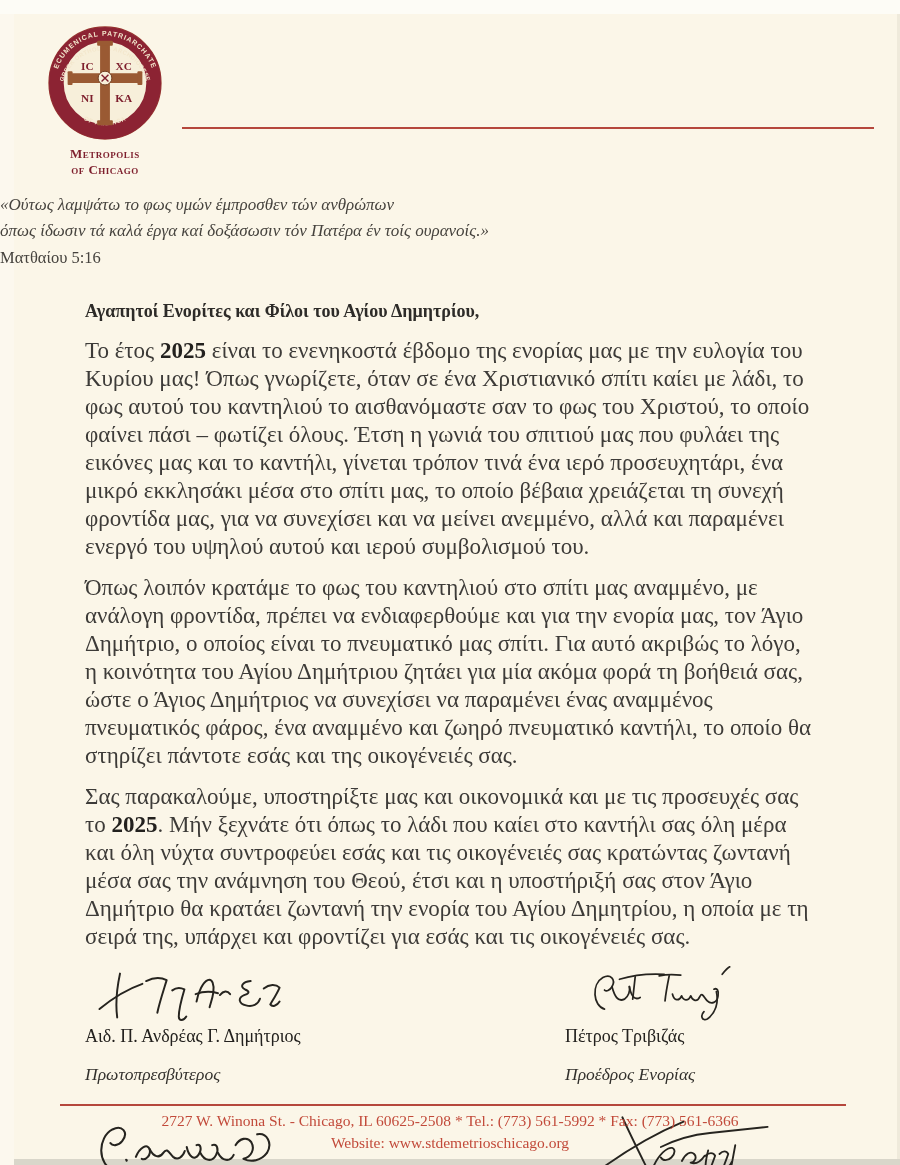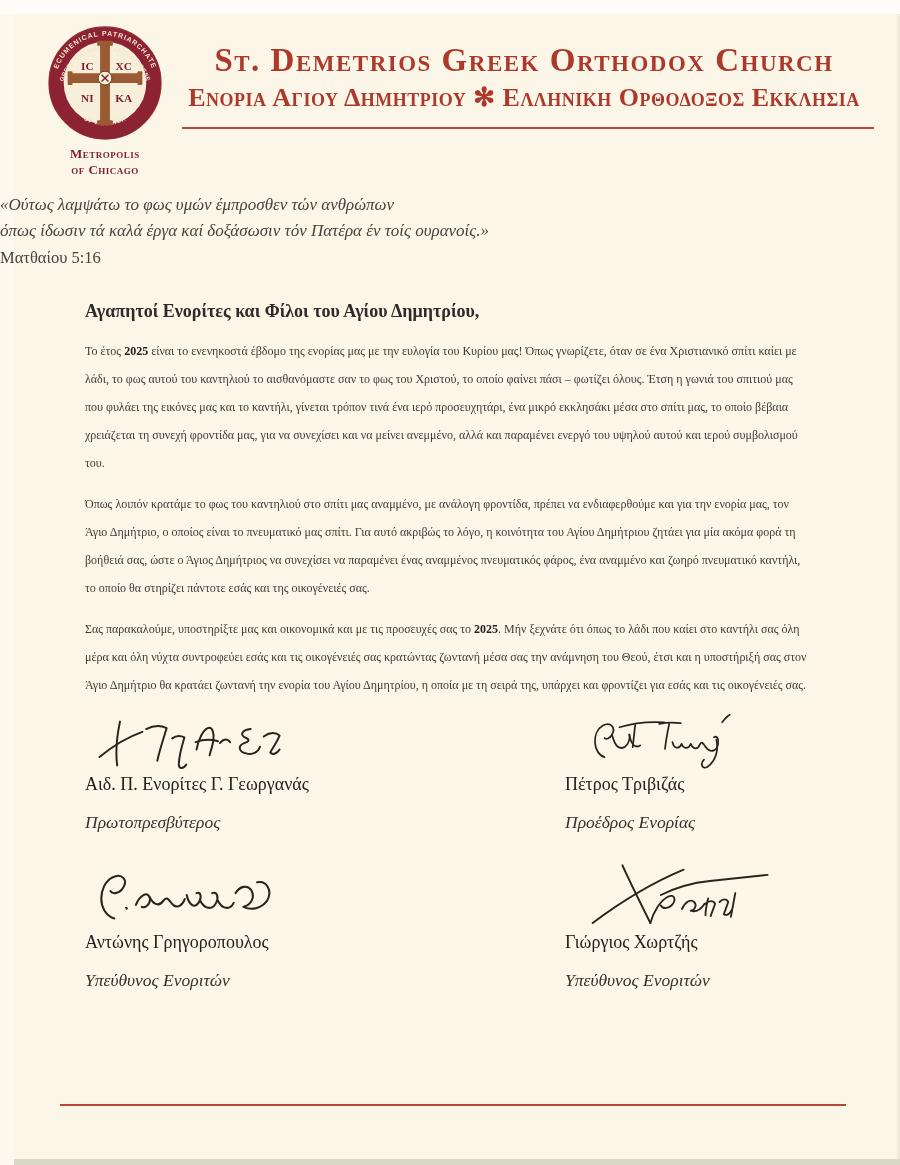--- a/index.html
+++ b/index.html
@@ -21,21 +21,21 @@
   .title-block h2{margin:2px 0 0 0;font-size:26px;line-height:32px;font-weight:600;
     font-variant:small-caps;letter-spacing:.5px;white-space:nowrap;}
   .header-rule{position:absolute;left:182px;top:127px;width:692px;height:2px;background:#b5473c;}
   
   .scripture{position:absolute;top:192px;left:0;right:0;text-align:left;color:#46433e;}
   .scripture .line{font-style:italic;font-size:17px;line-height:26px;}
   .scripture .ref{font-size:16.5px;line-height:26px;margin-top:1px;}
   
   .letter{position:absolute;top:301px;left:85px;right:88px;color:#3d3b38;}
   .salutation{font-weight:bold;font-size:18px;color:#2d2b28;margin:0 0 15px 0;}
-  .para{margin:0 0 13px 0;font-size:12px;line-height:28px;}
+  .para{margin:0 0 13px 0;font-size:23px;line-height:28px;}
   .para b{color:#23211e;}
   .closing{font-weight:bold;font-size:18px;color:#2d2b28;margin:2px 0 4px 0;}
   
   .sig-grid{display:grid;grid-template-columns:480px 1fr;}
   .sig-cell{padding-top:2px;}
   .sig-art{display:flex;align-items:flex-end;}
   .sig-art svg{display:block;}
   .sig-name{font-size:18px;color:#23211e;line-height:24px;}
   .sig-title{font-size:17.5px;font-style:italic;color:#33312d;line-height:24px;margin-top:14px;}
   .row1 .sig-art{height:58px;}
@@ -87,24 +87,20 @@
       <text class="cross-letter" x="79" y="47" text-anchor="middle">XC</text>
       <text class="cross-letter" x="42" y="79" text-anchor="middle">NI</text>
       <text class="cross-letter" x="79" y="79" text-anchor="middle">KA</text>
     </svg>
     <div class="seal-caption">
       <div>Metropolis</div>
       <div>of Chicago</div>
     </div>
   </div>
 
-  <div class="title-block">
-    <h1>St. Demetrios Greek Orthodox Church</h1>
-    <h2>Ενορια Αγιου Δημητριου ✻ Ελληνικη Ορθοδοξος Εκκλησια</h2>
-  </div>
   <div class="header-rule"></div>
 
   <div class="scripture">
     <div class="line">«Ούτως λαμψάτω το φως υμών έμπροσθεν τών ανθρώπων</div>
     <div class="line">όπως ίδωσιν τά καλά έργα καί δοξάσωσιν τόν Πατέρα έν τοίς ουρανοίς.»</div>
     <div class="ref">Ματθαίου 5:16</div>
   </div>
 
   <div class="letter">
     <p class="salutation">Αγαπητοί Ενορίτες και Φίλοι του Αγίου Δημητρίου,</p>
@@ -122,21 +118,21 @@
             <path class="sig-stroke" d="M30,6 C27,20 25,38 27,53"></path>
             <path class="sig-stroke" d="M58,14 C66,10 74,10 80,13 C76,26 72,38 70,48"></path>
             <path class="sig-stroke" d="M86,24 C90,21 95,21 99,23 C96,33 93,44 93,52 C93,57 98,57 101,52"></path>
             <path class="sig-stroke" d="M112,36 C114,25 119,15 124,13 C129,11 131,18 130,26 C129,33 127,38 126,42"></path>
             <path class="sig-stroke" d="M111,28 C119,25 128,25 135,27"></path>
             <path class="sig-stroke" d="M137,29 C141,24 145,24 148,28"></path>
             <path class="sig-stroke" d="M170,14 C161,15 158,20 164,23 C169,25 169,27 163,29 C156,32 157,38 165,40 C172,42 178,39 180,33"></path>
             <path class="sig-stroke" d="M184,22 C190,17 197,17 201,21 C198,28 194,34 191,39 C193,42 198,41 201,36"></path>
           </svg>
         </div>
-        <div class="sig-name">Αιδ. Π. Ενορίτες Γ. Γεωργανάς</div>
+        <div class="sig-name">Αιδ. Π. Ανδρέας Γ. Δημήτριος</div>
         <div class="sig-title">Πρωτοπρεσβύτερος</div>
       </div>
       <div class="sig-cell">
         <div class="sig-art">
           <svg width="210" height="58" viewBox="0 0 210 70">
             <path class="sig-stroke" d="M26,52 C12,48 10,22 24,14 C33,9 40,16 35,25 C32,30 28,31 26,29"></path>
             <path class="sig-stroke" d="M35,25 C38,36 42,44 50,40 C55,37 57,30 56,25"></path>
             <path class="sig-stroke" d="M56,25 C58,36 62,42 69,38"></path>
             <path class="sig-stroke" d="M63,13 L60,40"></path>
             <path class="sig-stroke" d="M44,16 C60,11 80,9 98,10"></path>
@@ -185,14 +181,18 @@
             <path class="sig-stroke" d="M181,38 L176,65"></path>
           </svg>
         </div>
         <div class="sig-name">Γιώργιος Χωρτζής</div>
         <div class="sig-title">Υπεύθυνος Ενοριτών</div>
       </div>
     </div>
   </div>
 
   <div class="footer-rule"></div>
+  <div class="footer-text">
+    <div class="addr">2727 W. Winona St. -  Chicago, IL 60625-2508 *  Tel.: (773) 561-5992 * Fax: (773) 561-6366</div>
+    <div class="web">Website: www.stdemetrioschicago.org</div>
+  </div>
 
 </div>
 
 </body></html>

